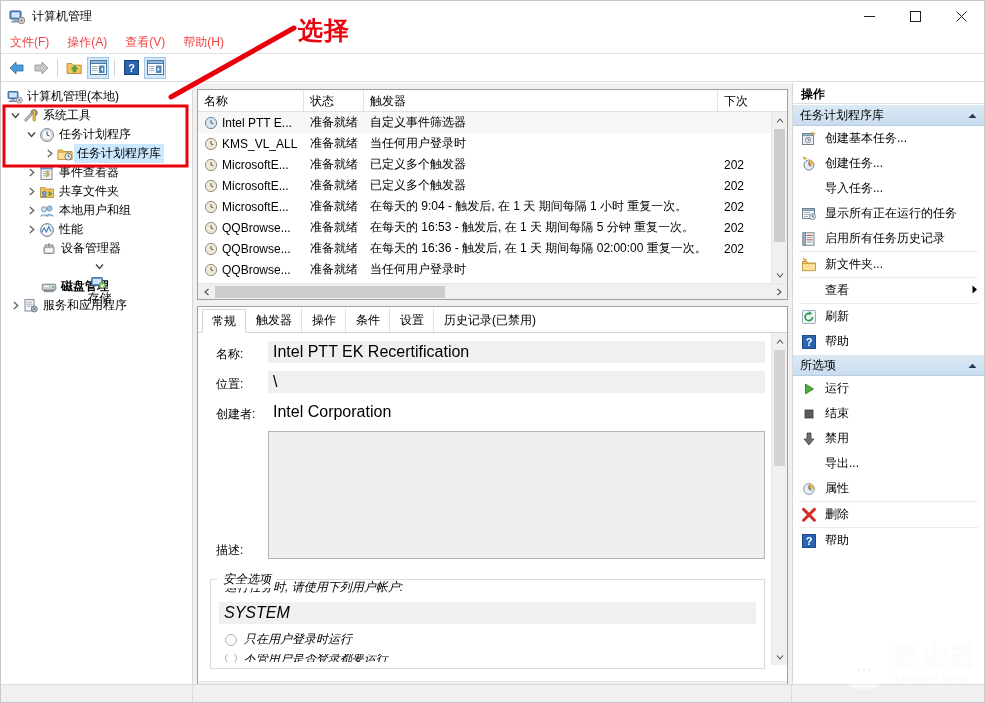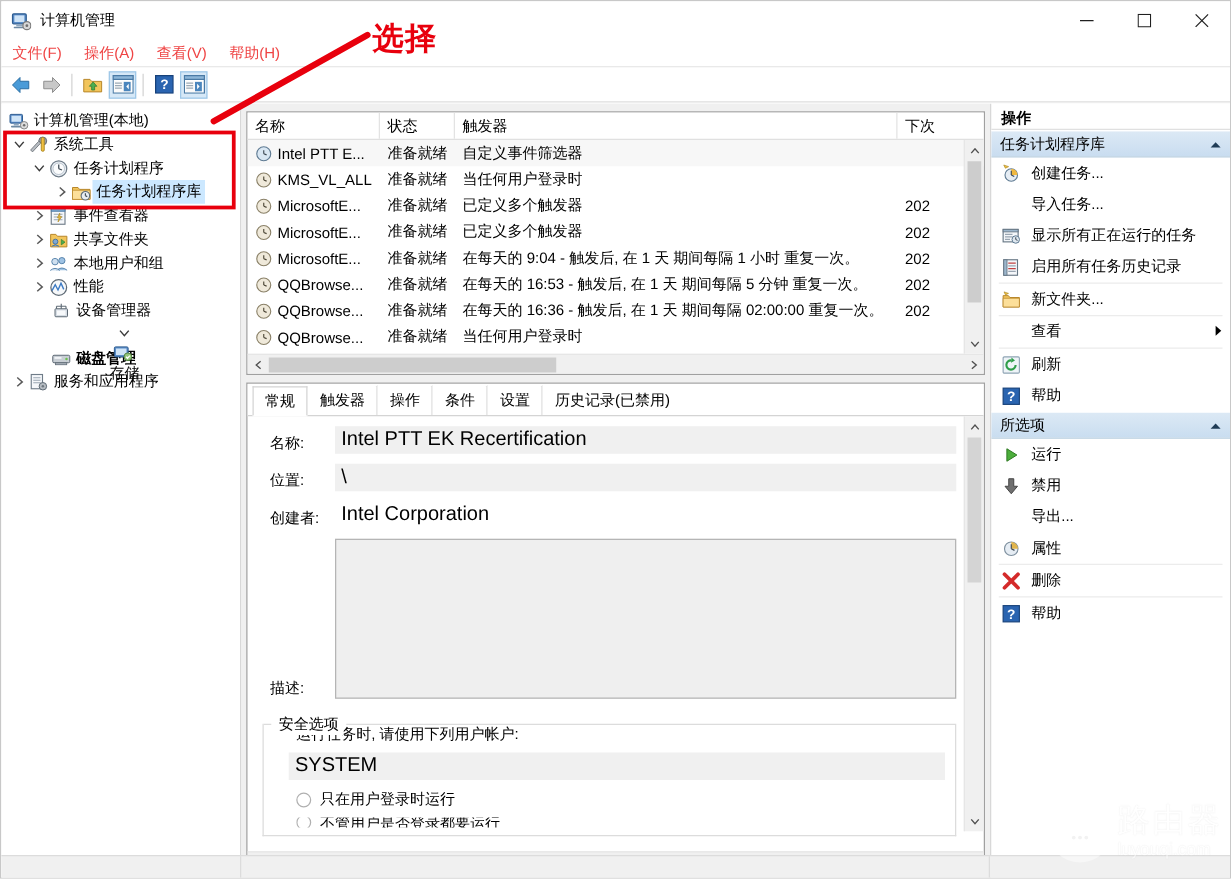--- a/index.html
+++ b/index.html
@@ -177,21 +177,21 @@
   .field-label { width: 52px; font-size: 12px; color: #000; flex: none; padding-top: 2px; }
   .field-value {
     flex: 1; margin-right: 22px; background: #f0f0f0;
     padding: 2px 5px; font-size: 16px; min-height: 19px;
   }
   .field-value.box {
     background: #efefef; border: 1px solid #b5b5b5; height: 128px;
   }
   #security-group {
     margin: 20px 22px 0 12px; border: 1px solid #dcdcdc;
-    border-top: none; padding: 0 8px 6px 20px; position: relative;
+    border-top: none; padding: 0 8px 6px 8px; position: relative; font-style: italic;
   }
   #security-legend {
     position: absolute; top: -8px; left: 8px; background: #fff;
     padding: 0 4px; font-size: 12px;
   }
   #security-topline-l { position: absolute; top: 0; left: 0; width: 6px; height: 1px; background: #dcdcdc; }
   #security-topline-r { position: absolute; top: 0; left: 66px; right: 0; height: 1px; background: #dcdcdc; }
   .sec-text { font-size: 12px; margin: 16px 0 6px 6px; }
   .sec-value { background: #f0f0f0; padding: 2px 5px; font-size: 16px; }
   .radio-row { display: flex; align-items: center; margin-top: 7px; margin-left: 6px; font-size: 12px; }
@@ -820,20 +820,33 @@
 
       <div class="act-group-head">
         <span class="gtitle">任务计划程序库</span>
         <span>
           <svg width="9" height="6" viewBox="0 0 9 6">
               <path d="M0.5 5 L4.5 0.8 L8.5 5 Z" fill="#1f3c56"></path>
             </svg>
         </span>
       </div>
 
+      <div class="act-item">
+        <span class="act-ico">
+          <svg width="16" height="16" viewBox="0 0 16 16">
+            <rect x="1.5" y="2.5" width="11" height="11" fill="#eef2f6" stroke="#667684" stroke-width="0.9"></rect>
+            <rect x="1.5" y="2.5" width="11" height="2.2" fill="#9cb6cc" stroke="#667684" stroke-width="0.7"></rect>
+            <circle cx="7" cy="9" r="2.8" fill="#dfe8f0" stroke="#667684" stroke-width="0.7"></circle>
+            <line x1="7" y1="9" x2="7" y2="7.3" stroke="#3a4650" stroke-width="0.8"></line>
+            <line x1="7" y1="9" x2="8.4" y2="9.6" stroke="#3a4650" stroke-width="0.8"></line>
+            <path d="M10.6 1.2 l1.3 2.5 l2.5 -1.3 Z" fill="#f0c040" stroke="#a8841d" stroke-width="0.5"></path>
+          </svg>
+        </span>
+        <span class="act-label">创建基本任务...</span>
+      </div>
 
       <div class="act-item">
         <span class="act-ico">
           <svg width="16" height="16" viewBox="0 0 16 16">
             <circle cx="8" cy="9" r="5" fill="#e6edf4" stroke="#5f7b93" stroke-width="0.9"></circle>
             <path d="M8 4 A5 5 0 0 1 13 9 L8 9 Z" fill="#f0b840"></path>
             <line x1="8" y1="9" x2="8" y2="5.6" stroke="#3a4650" stroke-width="0.9"></line>
             <line x1="8" y1="9" x2="10.4" y2="10.2" stroke="#3a4650" stroke-width="0.9"></line>
             <path d="M2 1 l1.3 2.6 l2.6 -1.3 Z" fill="#f0c040" stroke="#a8841d" stroke-width="0.5"></path>
           </svg>
@@ -932,20 +945,28 @@
 
       <div class="act-item">
         <span class="act-ico">
           <svg width="16" height="16" viewBox="0 0 16 16">
             <path d="M4.5 3 L12.5 8 L4.5 13 Z" fill="#4cae3c" stroke="#2e7a22" stroke-width="0.8" stroke-linejoin="round"></path>
           </svg>
         </span>
         <span class="act-label">运行</span>
       </div>
 
+      <div class="act-item">
+        <span class="act-ico">
+          <svg width="16" height="16" viewBox="0 0 16 16">
+            <rect x="4" y="4" width="8" height="8" fill="#5a5a5a" stroke="#3a3a3a" stroke-width="0.8"></rect>
+          </svg>
+        </span>
+        <span class="act-label">结束</span>
+      </div>
 
       <div class="act-item">
         <span class="act-ico">
           <svg width="16" height="16" viewBox="0 0 16 16">
             <path d="M6 2 h4 v6 h3 l-5 6 l-5 -6 h3 z" fill="#6f6f6f" stroke="#454545" stroke-width="0.8" stroke-linejoin="round"></path>
           </svg>
         </span>
         <span class="act-label">禁用</span>
       </div>
 

